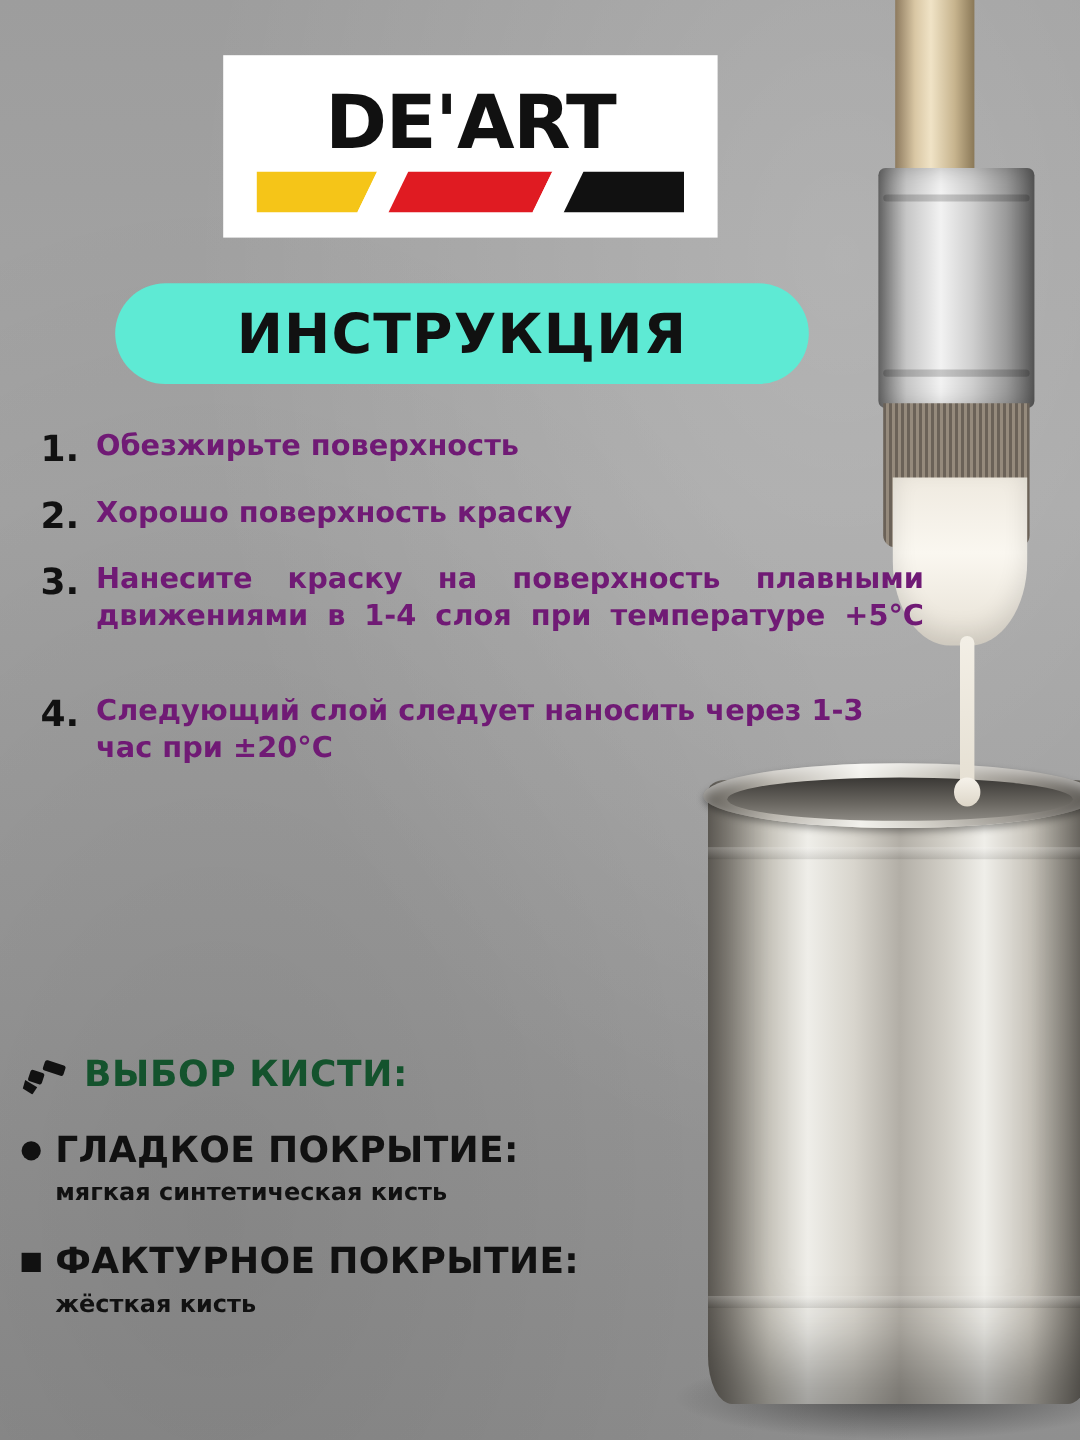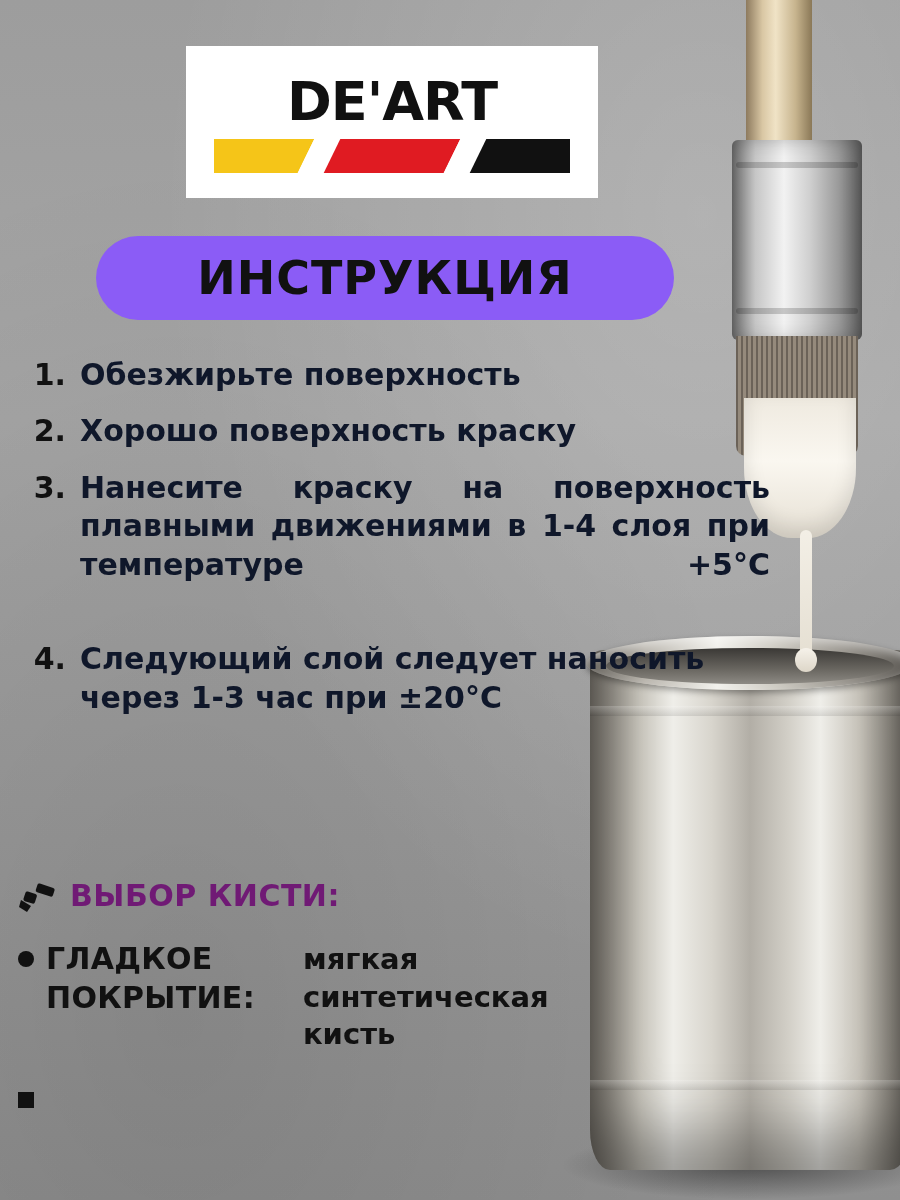--- a/index.html
+++ b/index.html
@@ -165,21 +165,21 @@
     background: #ffffff;
     display: flex;
     flex-direction: column;
     align-items: center;
     justify-content: center;
     padding-top: 4px;
   }
   .logo-text {
     font-family: "DejaVu Sans", sans-serif;
     font-weight: bold;
-    font-size: 54px;
+    font-size: 62px;
     letter-spacing: -1px;
     color: #111111;
     line-height: 1;
   }
   .logo-stripes {
     margin-top: 10px;
     width: 356px;
     height: 34px;
     position: relative;
     overflow: hidden;
@@ -196,21 +196,21 @@
   .stripe.s-white2 { left: 238px;  width: 26px;  background: #ffffff; }
   .stripe.s-black  { left: 264px;  width: 130px; background: #111111; }
 
   
   .title-pill {
     position: absolute;
     left: 96px;
     top: 236px;
     width: 578px;
     height: 84px;
-    background: #8b5cf6;
+    background: #5eead4;
     border-radius: 42px;
     display: flex;
     align-items: center;
     justify-content: center;
   }
   .title-pill span {
     font-family: "DejaVu Sans", sans-serif;
     font-weight: bold;
     font-size: 46px;
     letter-spacing: 1px;
@@ -236,22 +236,22 @@
     padding-right: 14px;
     font-family: "DejaVu Sans", sans-serif;
     font-weight: bold;
     font-size: 30px;
     color: #111111;
     line-height: 1.25;
   }
   .step-text {
     font-family: "DejaVu Sans", sans-serif;
     font-weight: bold;
-    font-size: 30px;
-    color: #0f172a;
+    font-size: 24px;
+    color: #701a75;
     line-height: 1.28;
     max-width: 690px;
   }
   .step-text.justify { text-align: justify; }
   .step-text.justify::after { content: ""; display: inline-block; width: 100%; }
 
   
   .brush-choice {
     position: absolute;
     left: 18px;
@@ -260,21 +260,21 @@
   }
   .bc-header {
     display: flex;
     align-items: center;
     gap: 12px;
   }
   .bc-header .bc-title {
     font-family: "DejaVu Sans", sans-serif;
     font-weight: bold;
     font-size: 30px;
-    color: #701a75;
+    color: #14532d;
     letter-spacing: .5px;
   }
   .brush-icon { width: 40px; height: 32px; display: block; }
 
   .bullet-item {
     margin-top: 26px;
     display: flex;
     align-items: flex-start;
     gap: 12px;
   }
@@ -284,33 +284,33 @@
     background: #111111;
     margin-top: 12px;
     flex: 0 0 16px;
   }
   .bullet-square {
     width: 16px; height: 16px;
     background: #111111;
     margin-top: 12px;
     flex: 0 0 16px;
   }
-  .bullet-body { display: flex; flex-direction: row; }
+  .bullet-body { display: flex; flex-direction: column; }
   .bullet-title {
     font-family: "DejaVu Sans", sans-serif;
     font-weight: bold;
     font-size: 30px;
     color: #111111;
     line-height: 1.3;
     letter-spacing: .3px;
   }
   .bullet-sub {
     font-family: "DejaVu Sans", sans-serif;
     font-weight: bold;
-    font-size: 29px;
+    font-size: 20px;
     color: #111111;
     line-height: 1.3;
     margin-top: 2px;
   }
 </style>
 </head>
 <body>
 
 <div class="photo-bg"></div>
 
@@ -376,14 +376,18 @@
   <div class="bullet-item">
     <span class="bullet-dot"></span>
     <div class="bullet-body">
       <div class="bullet-title">ГЛАДКОЕ ПОКРЫТИЕ:</div>
       <div class="bullet-sub">мягкая синтетическая кисть</div>
     </div>
   </div>
 
   <div class="bullet-item">
     <span class="bullet-square"></span>
+    <div class="bullet-body">
+      <div class="bullet-title">ФАКТУРНОЕ ПОКРЫТИЕ:</div>
+      <div class="bullet-sub">жёсткая кисть</div>
+    </div>
   </div>
 </div>
 
 </body></html>

